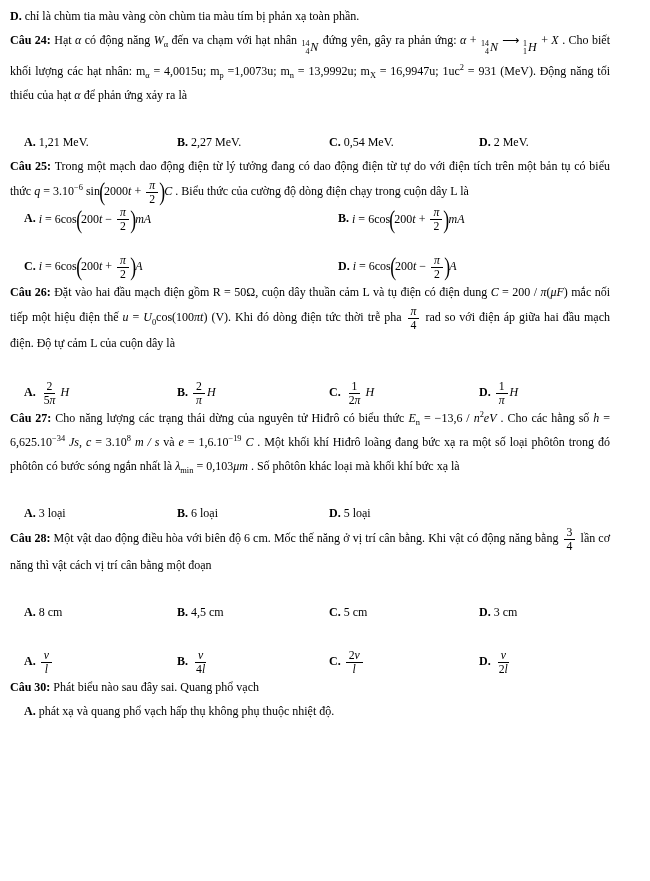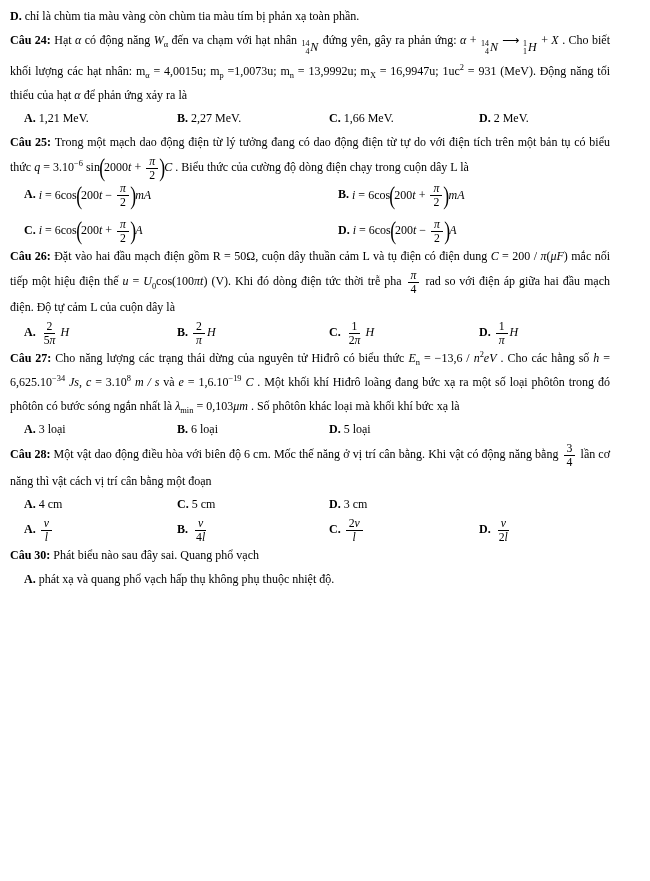--- a/index.html
+++ b/index.html
@@ -6,22 +6,22 @@
   .page{
     width:619px;height:881px;box-sizing:border-box;
     padding:5px 9px 0 10px;
     font-family:"Liberation Serif","DejaVu Serif",serif;
     font-size:12px;color:#000;background:#fff;overflow:hidden;
   }
   p.para{margin:0;text-align:justify;line-height:1.98;}
   .indent{margin-left:14px;}
   .question{margin:0;}
   .options{display:grid;margin-left:14px;align-items:center;column-gap:4px;}
-  .cols-4{grid-template-columns:149px 148px 146px auto;}
-  .cols-2{grid-template-columns:310px auto;row-gap:8px;font-family:Liberation Serif, serif;}
+  .cols-4{grid-template-columns:149px 148px 146px auto;margin-top:24px;}
+  .cols-2{grid-template-columns:310px auto;row-gap:20px;font-family:Liberation Serif, serif;}
   .cols-1{grid-template-columns:auto;gap:12px;}
   .option{line-height:1.98;text-align:left;}
   .opt-label{font-weight:bold;}
   b{font-weight:bold;}
   .mi{font-style:italic;}
   sup,sub{font-size:0.7em;line-height:0;}
   .frac{display:inline-flex;flex-direction:column;align-items:center;
         vertical-align:middle;margin:0 2px;line-height:1.12;font-size:0.98em;}
   .frac .num{padding:0 3px;border-bottom:1px solid #000;display:block;}
   .frac .den{padding:0 3px;display:block;}
@@ -62,21 +62,21 @@
     <div class="options cols-4">
   <div class="option">
     <span class="opt-label">A.</span><span class="opt-content"> 1,21 MeV.</span>
   </div>
 
   <div class="option">
     <span class="opt-label">B.</span><span class="opt-content"> 2,27 MeV.</span>
   </div>
 
   <div class="option">
-    <span class="opt-label">C.</span><span class="opt-content"> 1,66 MeV.</span>
+    <span class="opt-label">C.</span><span class="opt-content"> 0,54 MeV.</span>
   </div>
 
   <div class="option">
     <span class="opt-label">D.</span><span class="opt-content"> 2 MeV.</span>
   </div>
 </div>
   </section>
 
   <section class="question">
     <p class="para"><b>Câu 25:</b> Trong một mạch dao động điện từ lý tưởng đang có dao động điện từ tự do với điện tích trên một bản tụ có biểu thức <span class="mi">q</span> = 3.10<sup>−6</sup> sin<span class="paren">(</span>2000<span class="mi">t</span> + <span class="frac">
@@ -168,23 +168,26 @@
 </div>
   </section>
 
   <section class="question">
     <p class="para"><b>Câu 28:</b> Một vật dao động điều hòa với biên độ 6 cm. Mốc thế năng ở vị trí cân bằng. Khi vật có động năng bằng <span class="frac">
             <span class="num">3</span>
             <span class="den">4</span>
           </span> lần cơ năng thì vật cách vị trí cân bằng một đoạn</p>
     <div class="options cols-4">
   <div class="option">
-    <span class="opt-label">A.</span><span class="opt-content"> 4 cm</span>
-  </div>
-
+    <span class="opt-label">A.</span><span class="opt-content"> 8 cm</span>
+  </div>
+
+  <div class="option">
+    <span class="opt-label">B.</span><span class="opt-content"> 4,5 cm</span>
+  </div>
 
   <div class="option">
     <span class="opt-label">C.</span><span class="opt-content"> 5 cm</span>
   </div>
 
   <div class="option">
     <span class="opt-label">D.</span><span class="opt-content"> 3 cm</span>
   </div>
 </div>
   </section>

